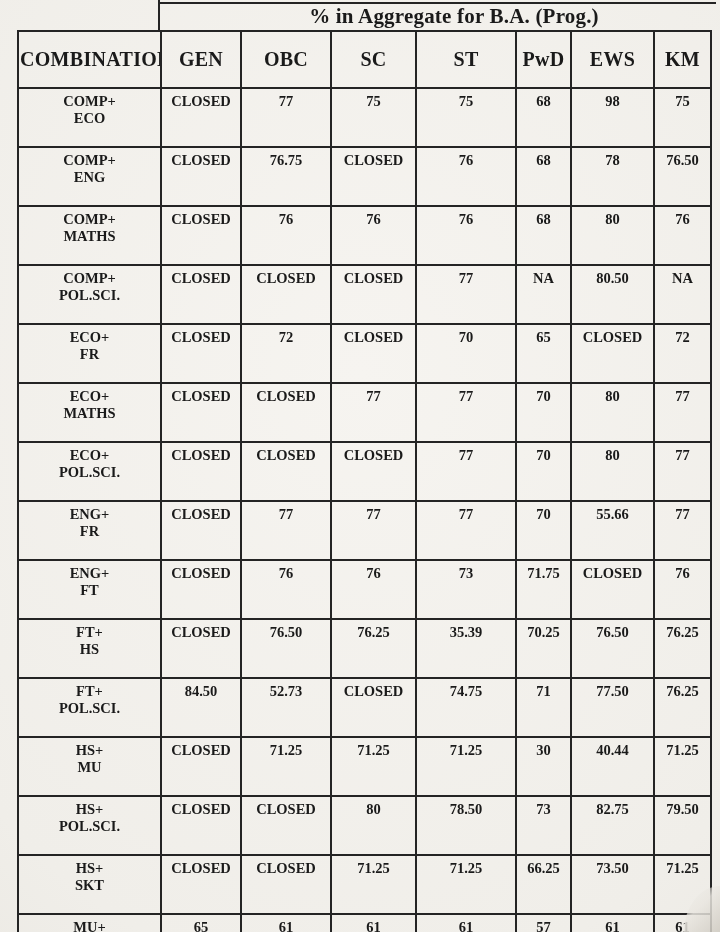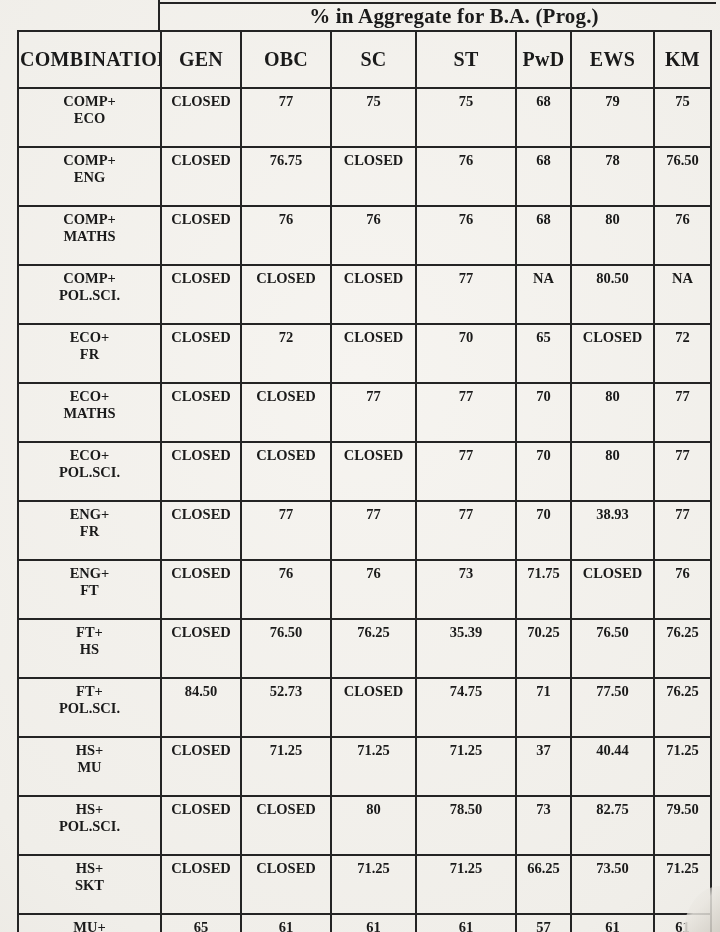--- a/index.html
+++ b/index.html
@@ -101,21 +101,21 @@
       </tr>
     </thead>
     <tbody>
       <tr>
         <td class="combo"><span>COMP+</span><br><span>ECO</span></td>
         <td>CLOSED</td>
         <td>77</td>
         <td>75</td>
         <td>75</td>
         <td>68</td>
-        <td>79</td>
+        <td>98</td>
         <td>75</td>
       </tr>
       <tr>
         <td class="combo"><span>COMP+</span><br><span>ENG</span></td>
         <td>CLOSED</td>
         <td>76.75</td>
         <td>CLOSED</td>
         <td>76</td>
         <td>68</td>
         <td>78</td>
@@ -171,21 +171,21 @@
         <td>80</td>
         <td>77</td>
       </tr>
       <tr>
         <td class="combo"><span>ENG+</span><br><span>FR</span></td>
         <td>CLOSED</td>
         <td>77</td>
         <td>77</td>
         <td>77</td>
         <td>70</td>
-        <td>38.93</td>
+        <td>55.66</td>
         <td>77</td>
       </tr>
       <tr>
         <td class="combo"><span>ENG+</span><br><span>FT</span></td>
         <td>CLOSED</td>
         <td>76</td>
         <td>76</td>
         <td>73</td>
         <td>71.75</td>
         <td>CLOSED</td>
@@ -210,21 +210,21 @@
         <td>71</td>
         <td>77.50</td>
         <td>76.25</td>
       </tr>
       <tr>
         <td class="combo"><span>HS+</span><br><span>MU</span></td>
         <td>CLOSED</td>
         <td>71.25</td>
         <td>71.25</td>
         <td>71.25</td>
-        <td>37</td>
+        <td>30</td>
         <td>40.44</td>
         <td>71.25</td>
       </tr>
       <tr>
         <td class="combo"><span>HS+</span><br><span>POL.SCI.</span></td>
         <td>CLOSED</td>
         <td>CLOSED</td>
         <td>80</td>
         <td>78.50</td>
         <td>73</td>

